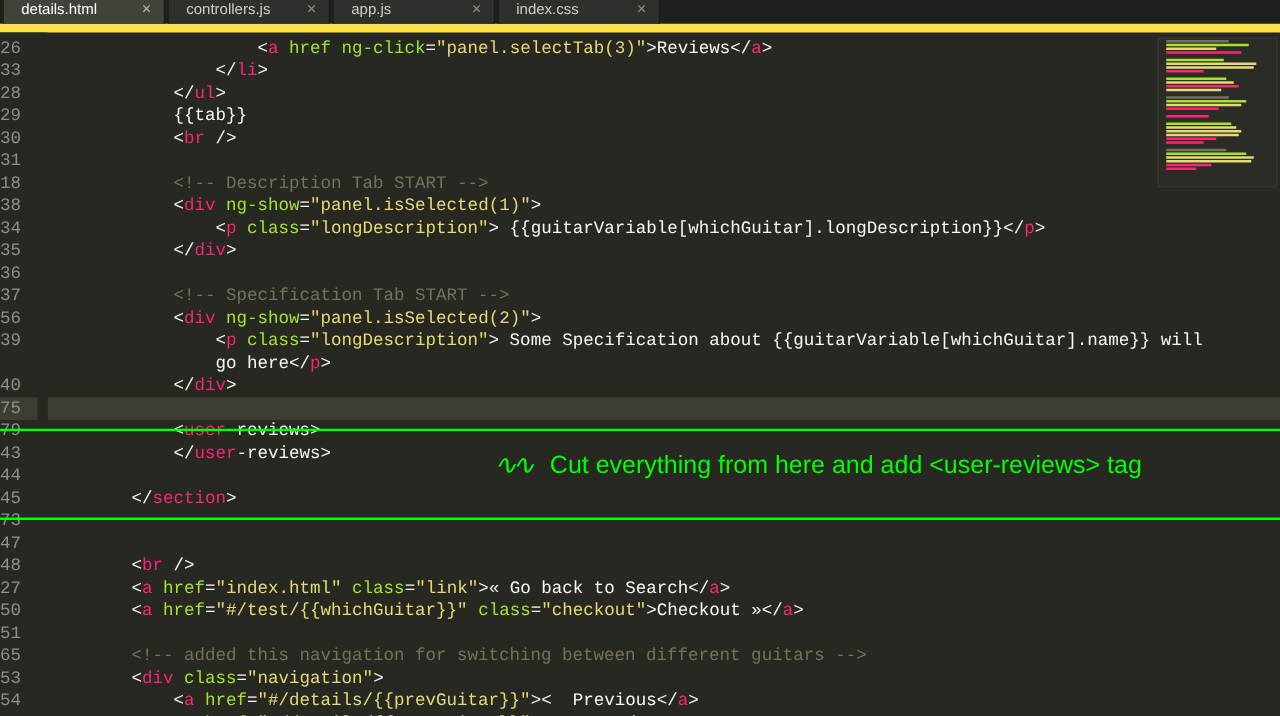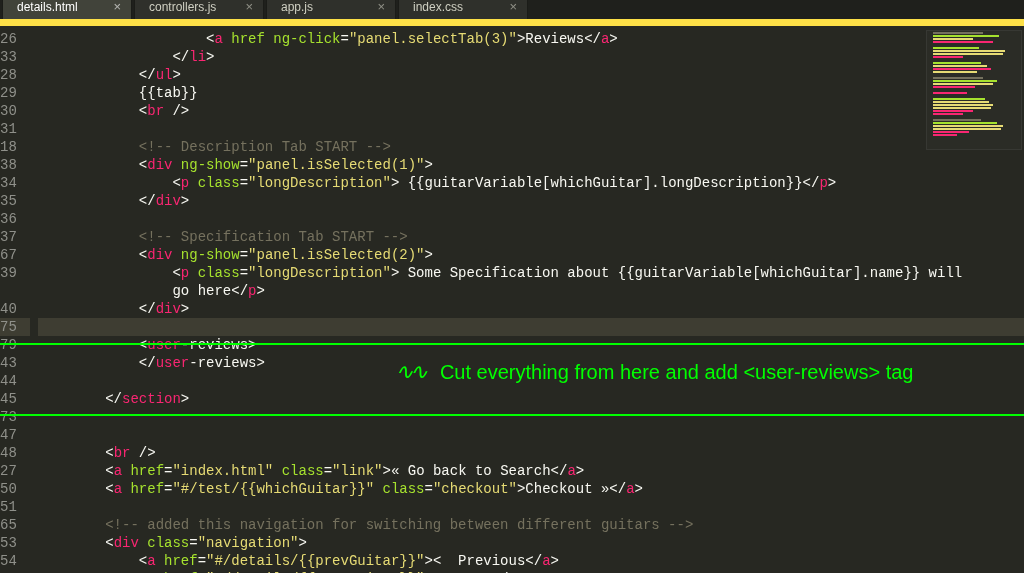--- a/index.html
+++ b/index.html
@@ -87,21 +87,21 @@
         <div>28</div>
         <div>29</div>
         <div>30</div>
         <div>31</div>
         <div>18</div>
         <div>38</div>
         <div>34</div>
         <div>35</div>
         <div>36</div>
         <div>37</div>
-        <div>67</div>
+        <div>56</div>
         <div>39</div>
         <div>&nbsp;</div>
         <div>40</div>
         <div style="background: var(--selbg);">75</div>
         <div>79</div>
         <div>43</div>
         <div>44</div>
         <div>45</div>
         <div>73</div>
         <div>47</div>

